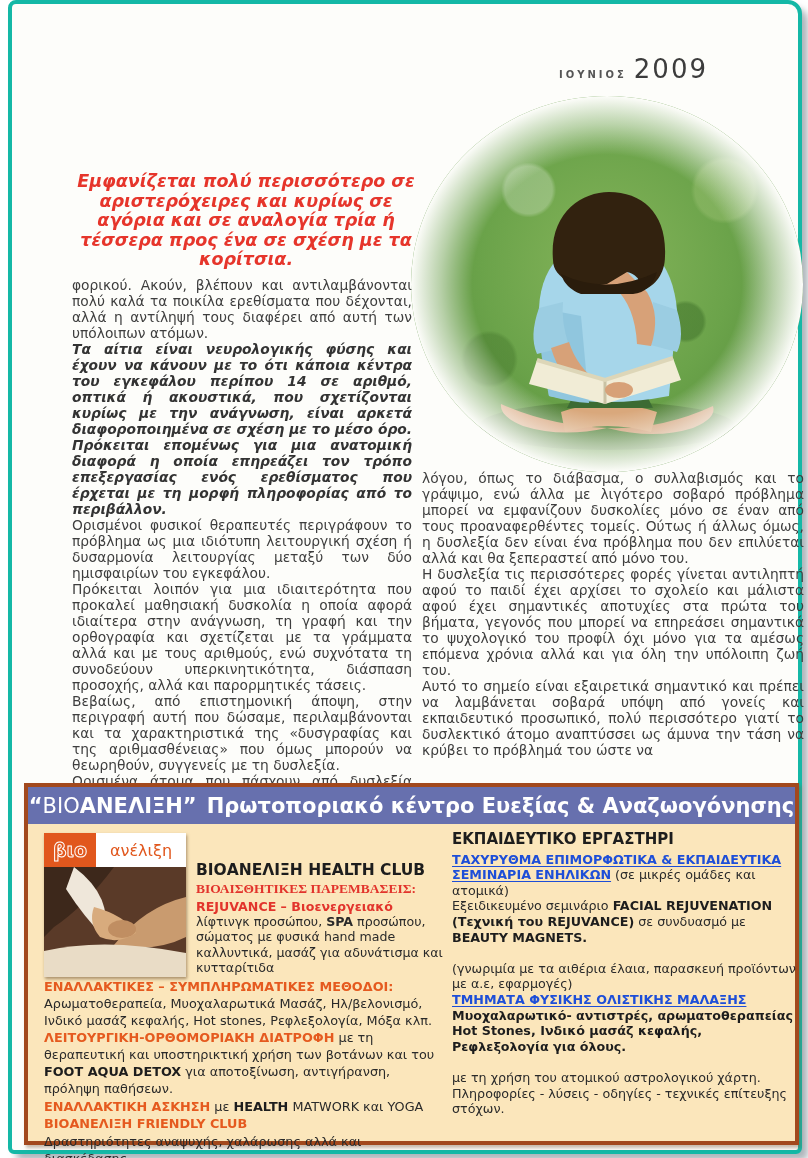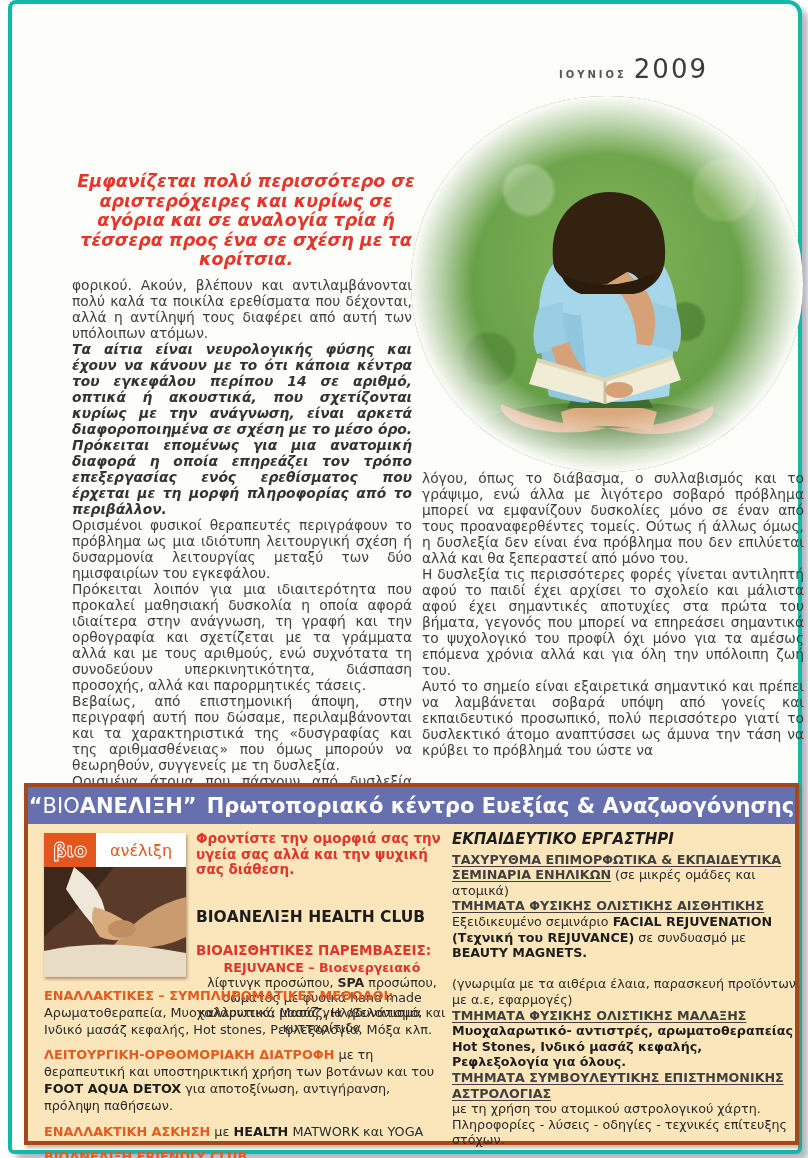--- a/index.html
+++ b/index.html
@@ -62,33 +62,33 @@
   .logo-bar{display:flex;height:34px;}
   .logo-bar .lb-left{width:52px;background:#e1571d;color:#fff;display:flex;align-items:center;justify-content:center;
      font-size:19px;font-weight:bold;-webkit-text-stroke:1px #fff;color:transparent;}
   .logo-bar .lb-right{flex:1;background:#fff;color:#e1571d;display:flex;align-items:center;justify-content:center;font-size:16px;}
   .massage-photo{height:110px;overflow:hidden;}
   .massage-photo svg{display:block;}
   
   .mid-col{position:absolute;left:168px;top:7px;width:252px;}
   .care{color:#e2342c;font-weight:bold;font-size:13.5px;line-height:15.5px;}
   .club-title{margin-top:31px;color:#1d1d1d;font-weight:bold;font-size:15.5px;line-height:17px;}
-  .bio-head{margin-top:16px;color:#e2342c;font-weight:bold;font-size:13.5px;line-height:16px;}
-  .rejuv{margin-top:2px;color:#2a2a2a;font-size:12.6px;line-height:15.2px;text-align:center;}
+  .bio-head{margin-top:2px;color:#e2342c;font-weight:bold;font-size:13.5px;line-height:16px;font-family:Liberation Serif, serif;}
+  .rejuv{margin-top:2px;color:#2a2a2a;font-size:12.6px;line-height:15.2px;}
   .rejuv .red{color:#e2342c;font-weight:bold;}
   .rejuv b{font-weight:bold;}
   
   .left-lower{position:absolute;left:16px;top:155px;width:404px;color:#2a2a2a;font-size:12.8px;line-height:16.8px;}
   .left-lower .h{color:#e55a1f;font-weight:bold;}
   .left-lower b{font-weight:bold;color:#1d1d1d;}
-  .left-lower .row{margin-bottom:1px;margin-top:9px;}
+  .left-lower .row{margin-bottom:1px;}
   
   .right-col{position:absolute;left:424px;top:8px;width:348px;color:#2a2a2a;font-size:12.7px;line-height:15.6px;}
-  .right-col .title{color:#1d1d1d;font-weight:bold;font-size:15px;margin-bottom:4px;font-style:italic;}
-  .right-col .uh{color:#404040;font-weight:bold;text-decoration:underline;text-underline-offset:2px;}
+  .right-col .title{color:#1d1d1d;font-weight:bold;font-size:15px;margin-bottom:4px;}
+  .right-col .uh{color:#1d4ed8;font-weight:bold;text-decoration:underline;text-underline-offset:2px;}
   .right-col b{font-weight:bold;color:#1d1d1d;}
 </style>
 </head>
 <body>
 
 <div class="page">
 
   <div class="issue-date">
     <span class="m">ΙΟΥΝΙΟΣ</span>
     <span class="y">2009</span>
@@ -167,21 +167,20 @@
             <path d="M30,0 Q70,30 60,70 Q40,50 22,22 Z" fill="#efe7da"></path>
             <path d="M142,30 Q100,40 70,78 Q110,86 142,70 Z" fill="#c99b6f"></path>
             <path d="M50,40 Q80,48 92,66 Q74,78 56,70 Q44,56 50,40 Z" fill="#d8ab7d"></path>
             <path d="M0,84 Q60,70 142,86 L142,110 L0,110 Z" fill="#e9dcc6"></path>
             <ellipse cx="78" cy="62" rx="14" ry="9" fill="#c08e62"></ellipse>
           </svg>
         </div>
       </div>
 
       <div class="mid-col">
-        <div class="care">Φροντίστε  την ομορφιά σας  την υγεία σας αλλά και την ψυχική σας διάθεση.</div>
         <div class="club-title">ΒΙΟΑΝΕΛΙΞΗ HEALTH CLUB</div>
         <div class="bio-head">ΒΙΟΑΙΣΘΗΤΙΚΕΣ ΠΑΡΕΜΒΑΣΕΙΣ:</div>
         <div class="rejuv">
           <span class="red">REJUVANCE – Βιοενεργειακό</span><span> λίφτινγκ προσώπου, </span><b>SPA</b><span> προσώπου, σώματος με φυσικά hand made καλλυντικά, μασάζ  για αδυνάτισμα και κυτταρίτιδα</span>
         </div>
       </div>
 
       <div class="left-lower">
         <div class="row">
           <span class="h">ΕΝΑΛΛΑΚΤΙΚΕΣ – ΣΥΜΠΛΗΡΩΜΑΤΙΚΕΣ ΜΕΘΟΔΟΙ:</span><span> Αρωματοθεραπεία, Μυοχαλαρωτικά Μασάζ, Ηλ/βελονισμό, Ινδικό μασάζ κεφαλής,  Hot stones, Ρεφλεξολογία,  Μόξα κλπ.</span>
@@ -199,38 +198,35 @@
           <span>Δραστηριότητες αναψυχής, χαλάρωσης αλλά και διασκέδασης.</span>
         </div>
       </div>
 
       <div class="right-col">
         <div class="title">ΕΚΠΑΙΔΕΥΤΙΚΟ ΕΡΓΑΣΤΗΡΙ</div>
         <div>
           <span class="uh">ΤΑΧΥΡΥΘΜΑ ΕΠΙΜΟΡΦΩΤΙΚΑ &amp; ΕΚΠΑΙΔΕΥΤΙΚΑ ΣΕΜΙΝΑΡΙΑ ΕΝΗΛΙΚΩΝ</span><span> (σε μικρές ομάδες και ατομικά)</span>
         </div>
         <div>
-          <span class="uh">ΤΜΗΜΑΤΑ ΦΥΣΙΚΗΣ ΟΛΙΣΤΙΚΗΣ ΑΙΣΘΗΤΙΚΗΣ</span>
-        </div>
-        <div>
           <span>Εξειδικευμένο σεμινάριο </span><b>FACIAL REJUVENATION</b><br>
           <b>(Τεχνική του REJUVANCE)</b><span> σε συνδυασμό με</span><br>
           <b>BEAUTY MAGNETS.</b>
         </div>
         <div>
           <br>
           <span>(γνωριμία με τα αιθέρια έλαια, παρασκευή προϊόντων με α.ε, εφαρμογές)</span>
         </div>
         <div>
           <span class="uh">ΤΜΗΜΑΤΑ ΦΥΣΙΚΗΣ ΟΛΙΣΤΙΚΗΣ ΜΑΛΑΞΗΣ</span><br>
           <b>Μυοχαλαρωτικό- αντιστρές, αρωματοθεραπείας</b><br>
           <b>Hot Stones, Ινδικό μασάζ κεφαλής, Ρεφλεξολογία για όλους.</b>
         </div>
         <div>
-          <span class="uh">ΤΜΗΜΑΤΑ ΣΥΜΒΟΥΛΕΥΤΙΚΗΣ ΕΠΙΣΤΗΜΟΝΙΚΗΣ ΑΣΤΡΟΛΟΓΙΑΣ</span><br>
+          <br>
           <span>με τη χρήση του ατομικού  αστρολογικού χάρτη.</span><br>
           <span>Πληροφορίες - λύσεις - οδηγίες - τεχνικές επίτευξης στόχων.</span>
         </div>
 
       </div>
 
     </div>
   </div>
 
 </div>

